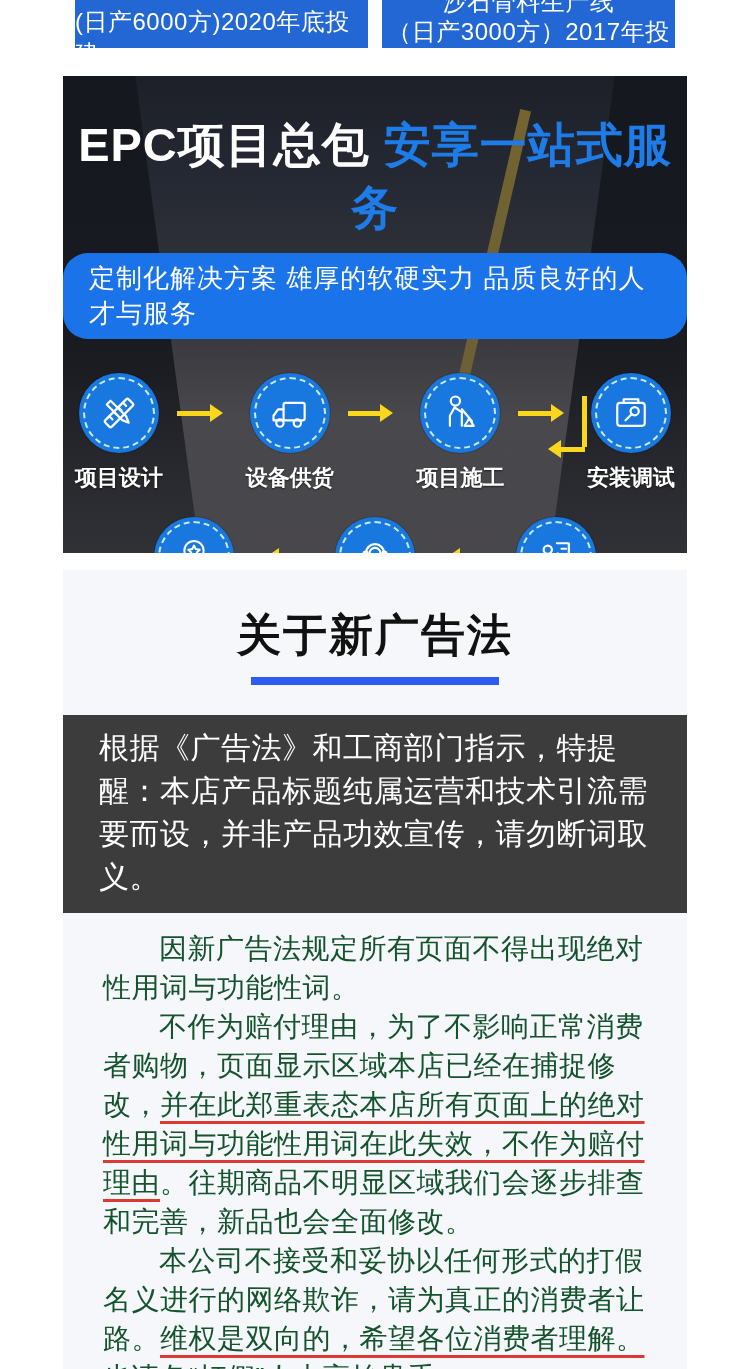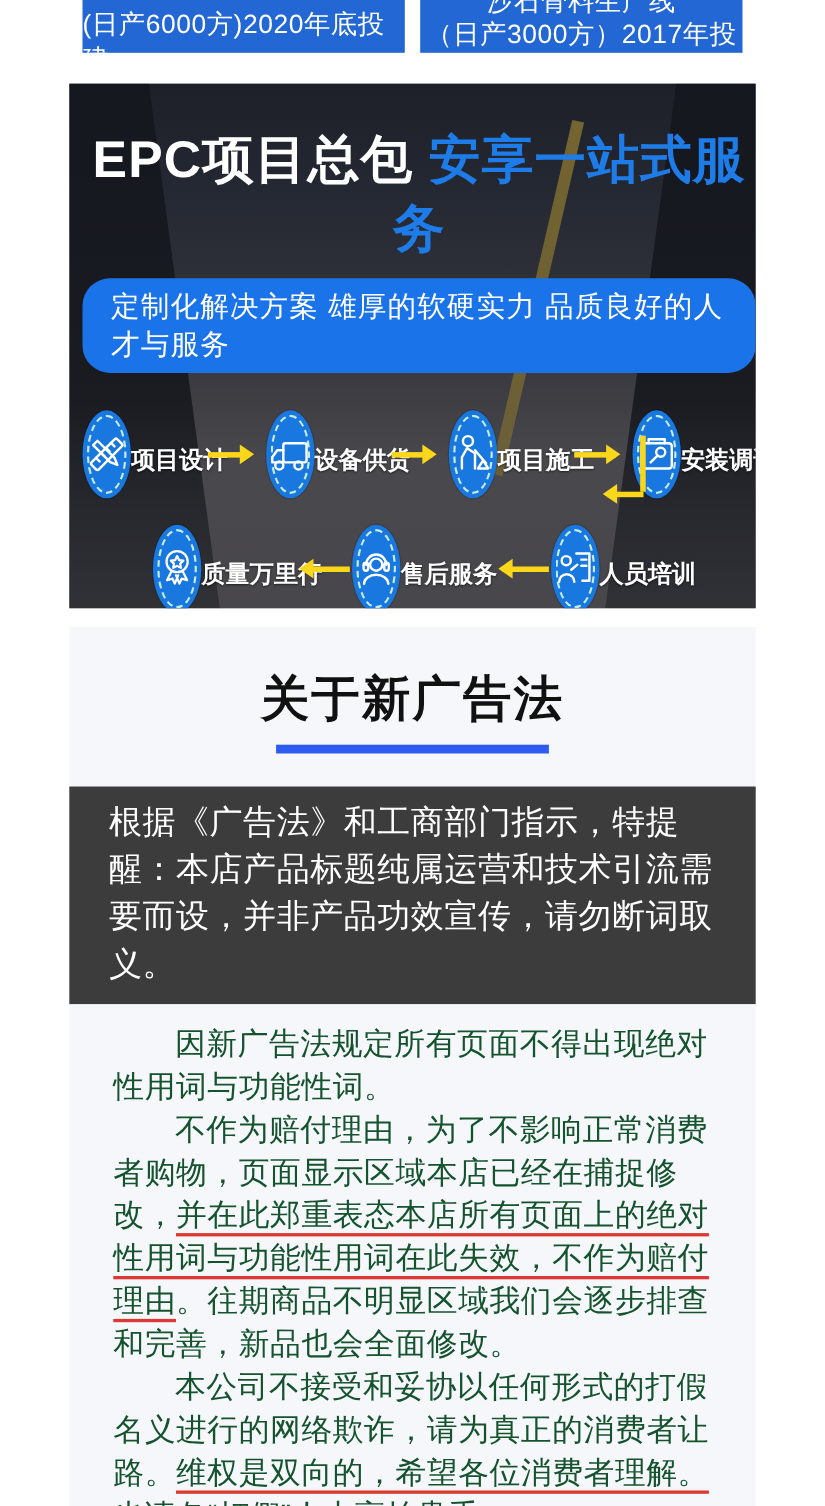--- a/index.html
+++ b/index.html
@@ -11,41 +11,41 @@
   .banner-row { display:flex; gap:14px; padding:0 20px; }
   .banner { height:48px; background:#2267d3; color:#fff; overflow:hidden;
             display:flex; flex-direction:column; align-items:center; justify-content:flex-start;
             font-size:24px; font-weight:500; letter-spacing:.5px; }
   .banner-left { width:348px; padding-top:6px; }
   .banner-right { width:348px;align-items:flex-end; }
   .banner-right .clip { margin-top:-13px; text-align:center; line-height:30px; }
 
   
   .hero { position:relative; margin:28px 8px 0 8px; height:477px; overflow:hidden;
-          background:linear-gradient(180deg,#1d2029 0%,#252933 22%,#34353b 48%,#47464b 72%,#3e3d41 100%);padding-left:12px; }
+          background:linear-gradient(180deg,#1d2029 0%,#252933 22%,#34353b 48%,#47464b 72%,#3e3d41 100%); }
   .hero-bg { position:absolute; inset:0; z-index:0; }
   .mtn { position:absolute; top:0; bottom:0; width:190px; background:#14161c; opacity:.85; }
   .mtn-l { left:0; clip-path:polygon(0 0,38% 0,72% 100%,0 100%); }
   .mtn-r { right:0; clip-path:polygon(62% 0,100% 0,100% 100%,28% 100%); }
   .crane { position:absolute; left:420px; top:30px; width:11px; height:330px;
            background:linear-gradient(180deg,#b99a33,#8a7426); transform:rotate(13deg); opacity:.55; }
   .ground { position:absolute; left:0; right:0; bottom:0; height:190px;
             background:linear-gradient(180deg,rgba(90,88,92,.0),rgba(92,90,94,.35)); }
 
   .hero-title { position:relative; z-index:2; margin-top:38px; text-align:center;
                 font-size:47px; font-weight:bold; letter-spacing:1px; color:#ffffff; }
   .hero-title .t-blue { color:#1e7ce8; }
   .hero-pill { position:relative; z-index:2; width:fit-content; margin:13px auto 0 auto;
                background:#1a73e8; color:#fff; font-size:26px; font-weight:500;
                padding:8px 26px; border-radius:25px; letter-spacing:1px; }
 
   .flow-row { position:relative; z-index:2; display:flex; justify-content:center; align-items:flex-start; }
   .row1 { margin-top:34px; }
   .row2 { margin-top:24px; }
-  .step { display:flex; align-items:center; width:112px; }
+  .step { display:flex; flex-direction:column; align-items:center; width:112px; }
   .row2 .step { width:122px; }
   .step-circle { position:relative; width:80px; height:80px; border-radius:50%;
                  background:#1878df; display:flex; align-items:center; justify-content:center;
                  box-shadow:0 0 0 1px rgba(0,0,0,.15); }
   .step-circle::after { content:""; position:absolute; inset:4px; border:2px dashed rgba(230,255,225,.85);
                         border-radius:50%; }
   .step-circle svg { width:44px; height:44px; position:relative; z-index:1; }
   .step-label { margin-top:10px; color:#fff; font-size:22px; font-weight:bold; white-space:nowrap;
                 text-shadow:0 1px 2px rgba(0,0,0,.6); }
 

